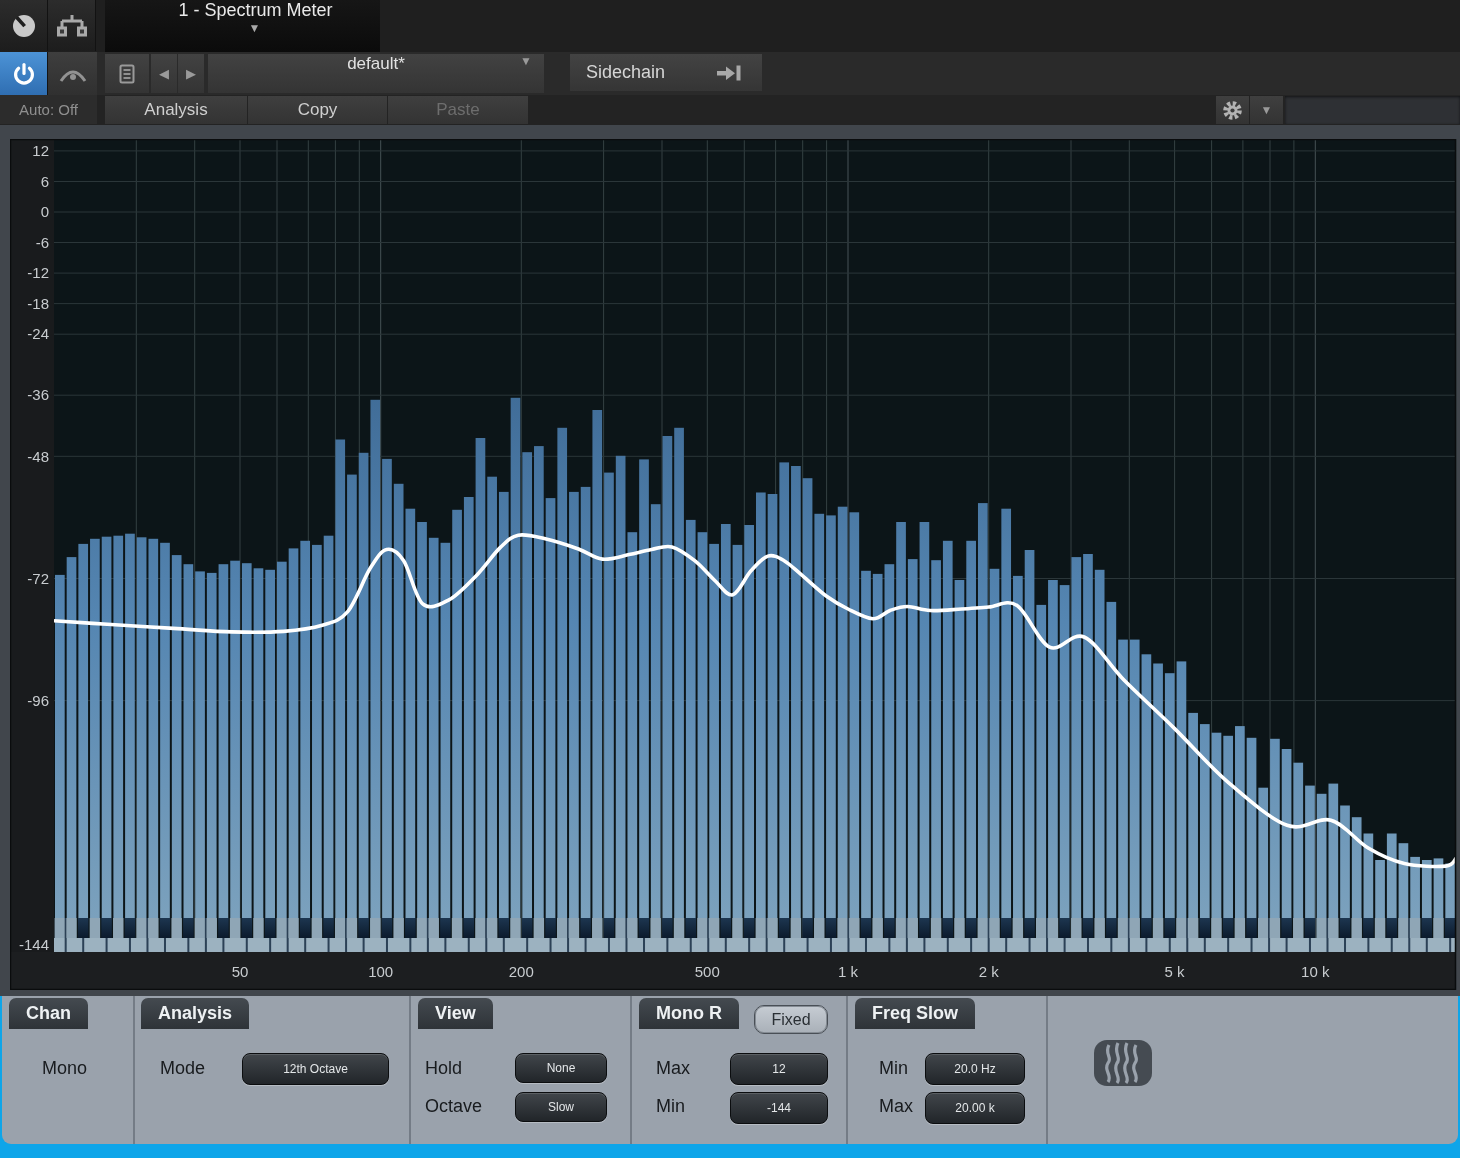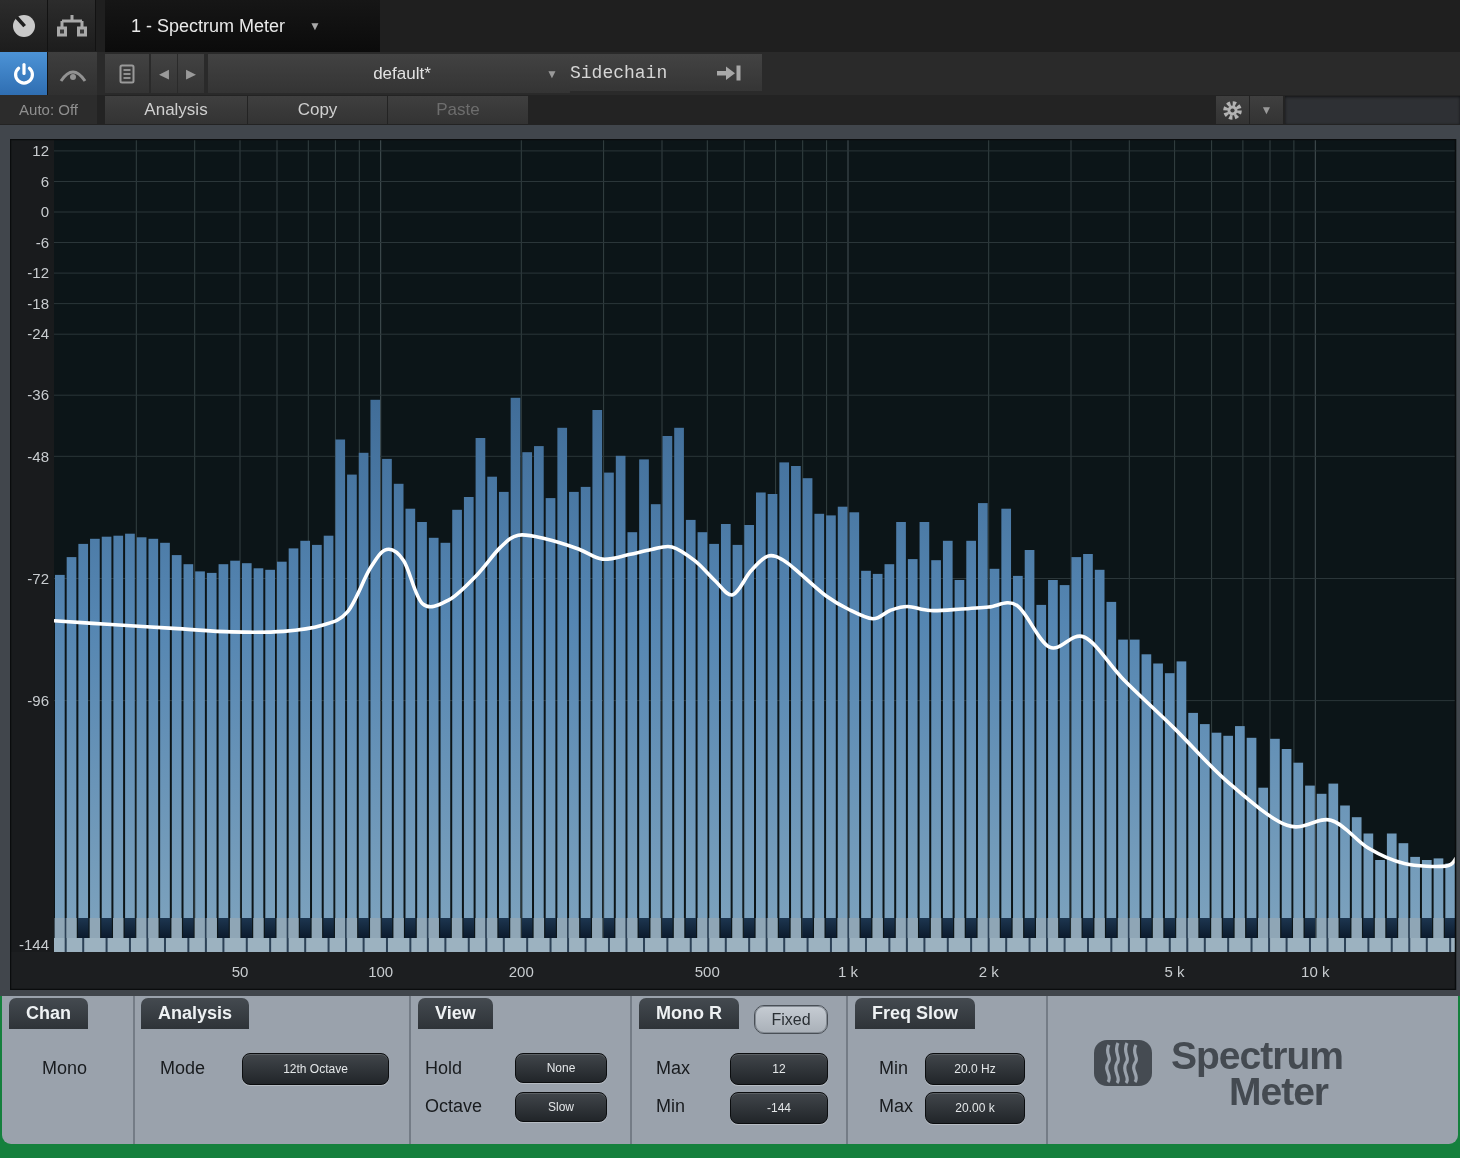--- a/index.html
+++ b/index.html
@@ -11,21 +11,21 @@
   
   .row1{position:absolute;left:0;top:0;width:1460px;height:52px;background:#1f1f1f;}
   .icon-btn{
     position:absolute;top:0;height:51px;width:47px;
     background:linear-gradient(#2c2c2c,#1d1d1d);
     border-right:1px solid #121212;display:flex;align-items:center;justify-content:center;
   }
   .title-tab{
     position:absolute;left:105px;top:0;width:275px;height:52px;
     background:linear-gradient(#161616,#0b0b0b);
-    display:flex;align-items:center;color:#e9e9e9;font-size:18px;
+    display:flex;align-items:center;color:#e9e9e9;font-size:18px;flex-direction:column;
   }
   .title-tab .ttl{margin-left:26px;}
   .title-tab .caret{margin-left:24px;color:#a9a9a9;font-size:12px;}
   .row2{position:absolute;left:0;top:52px;width:1460px;height:43px;background:#2a2a2a;}
   .power-btn{
     position:absolute;left:0;top:0;width:47px;height:43px;
     background:linear-gradient(#4c93d6,#2f6eb2);
     display:flex;align-items:center;justify-content:center;border-right:1px solid #141414;
   }
   .bypass-btn{
@@ -33,29 +33,29 @@
     background:linear-gradient(#3e3e3e,#303030);
     display:flex;align-items:center;justify-content:center;
   }
   .sm-btn{
     position:absolute;top:2px;height:39px;background:linear-gradient(#424242,#343434);
     display:flex;align-items:center;justify-content:center;color:#9a9a9a;
   }
   .preset-field{
     position:absolute;left:208px;top:2px;width:336px;height:39px;
     background:linear-gradient(#424242,#343434);
-    display:flex;align-items:center;justify-content:center;color:#e2e2e2;font-size:17px;padding-left:26px;
+    display:flex;align-items:flex-start;justify-content:center;color:#e2e2e2;font-size:17px;
   }
   .preset-field .caret{position:absolute;right:12px;color:#9a9a9a;font-size:12px;}
   .sidechain-btn{
     position:absolute;left:570px;top:2px;width:192px;height:37px;
     background:linear-gradient(#434343,#353535);
     display:flex;align-items:center;color:#d6d6d6;font-size:18px;
   }
-  .sidechain-btn .lbl{font-family:Liberation Mono, monospace;}
+  .sidechain-btn .lbl{margin-left:16px;}
   .sidechain-btn .sc-icon{position:absolute;right:18px;}
   .row3{position:absolute;left:0;top:95px;width:1460px;height:30px;background:#232323;}
   .auto-label{
     position:absolute;left:0;top:0;width:97px;height:29px;background:#2c2c2c;
     display:flex;align-items:center;justify-content:center;color:#8f8f8f;font-size:15px;
   }
   .txt-btn{
     position:absolute;top:1px;height:28px;background:linear-gradient(#3f3f3f,#333333);
     display:flex;align-items:center;justify-content:center;color:#cfcfcf;font-size:17px;
   }
@@ -66,21 +66,21 @@
     display:flex;align-items:center;justify-content:center;color:#9a9a9a;font-size:12px;
   }
   .end-field{
     position:absolute;left:1285px;top:1px;width:175px;height:28px;
     background:#2e3034;box-shadow:inset 0 1px 3px rgba(0,0,0,.6);
   }
   
   .bezel{position:absolute;left:0;top:125px;width:1460px;height:871px;background:#41464c;}
   .bezel svg{position:absolute;left:10px;top:14px;display:block;}
   
-  .panel{position:absolute;left:0;top:996px;width:1460px;height:162px;background:#15803d;}
+  .panel{position:absolute;left:0;top:996px;width:1460px;height:162px;background:#0ea5e9;}
   .panel-body{
     position:absolute;left:2px;top:0;width:1456px;height:148px;
     background:#9aa2ac;border-radius:0 0 9px 9px;
   }
   .vdiv{position:absolute;top:0;width:2px;height:148px;background:#747c86;}
   .tab{
     position:absolute;top:2px;height:31px;line-height:31px;padding:0 17px;
     background:linear-gradient(#444a50,#2e3338);border-radius:7px 7px 0 0;
     color:#eef1f3;font-weight:bold;font-size:18px;
   }
@@ -627,20 +627,16 @@
       <div class="brand">
         <svg width="62" height="50" viewBox="0 0 62 50">
           <rect x="1" y="2" width="58" height="46" rx="13" fill="#454b52"></rect>
           <g stroke="#9aa2ac" stroke-width="3.2" fill="none">
             <path d="M16 7 C 11 16, 20 20, 15 25 C 10 33, 20 37, 15 44"></path>
             <path d="M25 5 C 20 15, 29 20, 24 25 C 19 34, 29 39, 24 45"></path>
             <path d="M34 5 C 29 15, 38 20, 33 25 C 28 34, 38 39, 33 45"></path>
             <path d="M43 7 C 38 16, 47 20, 42 25 C 37 33, 47 37, 42 44"></path>
           </g>
         </svg>
-        <div class="brand-text">
-          <div>Spectrum</div>
-          <div class="l2">Meter</div>
-        </div>
       </div>
     </div>
   </div>
 </div>
 
 </body></html>

